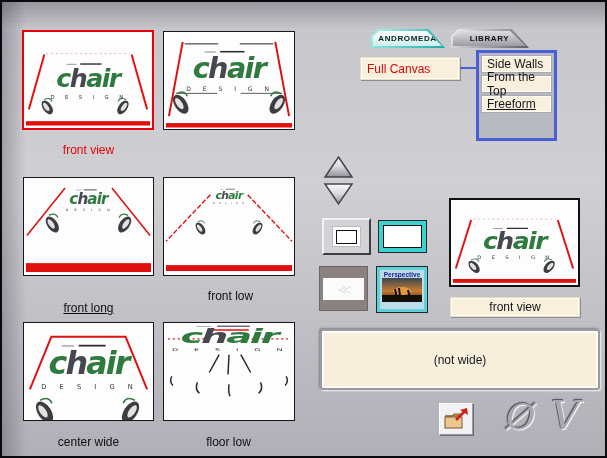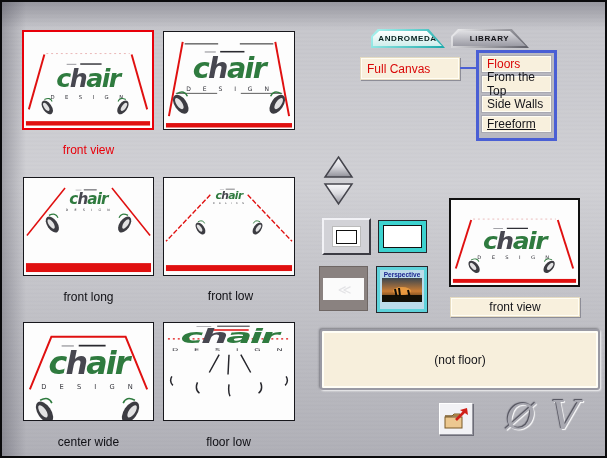--- a/index.html
+++ b/index.html
@@ -162,21 +162,21 @@
       <svg viewBox="0 0 132 98" preserveAspectRatio="none">
         <use href="#v-front-high"></use>
       </svg>
     </div>
 
   <div class="thumb-img abs" style="left:21px;top:175px;width:131px;height:99px;">
       <svg viewBox="0 0 132 98" preserveAspectRatio="none">
         <use href="#v-front-long"></use>
       </svg>
     </div>
-  <div class="thumb-label abs" style="left:21px;top:288px;">front long</div>
+  <div class="thumb-label abs" style="left:21px;top:299px;text-decoration:underline;">front long</div>
 
   <div class="thumb-img abs" style="left:161px;top:175px;width:132px;height:99px;">
       <svg viewBox="0 0 132 98" preserveAspectRatio="none">
         <use href="#v-front-low"></use>
       </svg>
     </div>
   <div class="thumb-label abs" style="left:163px;top:287px;">front low</div>
 
   <div class="thumb-img abs" style="left:21px;top:320px;width:131px;height:99px;">
       <svg viewBox="0 0 132 98" preserveAspectRatio="none">
@@ -199,23 +199,22 @@
   <div class="tab inactive abs" style="left:449px;top:27px;width:78px;text-align:right;">
     <div class="shape"></div>
     <div class="face">LIBRARY</div>
   </div>
 
   <div class="cream selector abs" style="left:358px;top:55px;width:100px;height:23px;">
     <span>Full Canvas</span>
   </div>
   <div class="connector abs" style="left:458px;top:65px;width:16px;height:2px;"></div>
   <div class="blue-panel abs" style="left:474px;top:48px;width:81px;height:91px;">
-    <div class="item sel">Floors</div>
+    <div class="item">Side Walls</div>
     <div class="item">From the Top</div>
-    <div class="item">Side Walls</div>
     <div class="item">Freeform</div>
   </div>
 
   <div class="arrow-btn abs" style="left:321px;top:153px;">
     <svg width="31" height="24">
       <polygon points="15.5,2 29,22 2,22" fill="url(#metalGrad)" stroke="#44444c" stroke-width="1.5"></polygon>
     </svg>
   </div>
   <div class="arrow-btn abs" style="left:321px;top:180px;">
     <svg width="31" height="24">
@@ -250,21 +249,21 @@
   <div class="preview abs" style="left:447px;top:196px;width:131px;height:89px;">
     <svg viewBox="0 0 132 98" preserveAspectRatio="none">
         <use href="#v-front-view"></use>
       </svg>
   </div>
   <div class="cream preview-label abs" style="left:448px;top:295px;width:130px;height:20px;">
     <span>front view</span>
   </div>
 
   <div class="status-box abs" style="left:318px;top:327px;width:280px;height:61px;">
-    <span>(not floor)</span>
+    <span>(not wide)</span>
   </div>
 
   <div class="folder-btn abs" style="left:437px;top:401px;width:34px;height:32px;">
     <svg width="28" height="26">
       <path d="M3 10 h7 l2 -2 h6 v2 h-15 z" fill="#d8a860" stroke="#7a5a28" stroke-width="1"></path>
       <rect x="3" y="11" width="17" height="11" fill="#ecc890" stroke="#7a5a28" stroke-width="1"></rect>
       <path d="M14 14 L23 5" stroke="#d02018" stroke-width="2.6" fill="none"></path>
       <polygon points="25,2 26,9 18,4" fill="#d02018"></polygon>
     </svg>
   </div>

